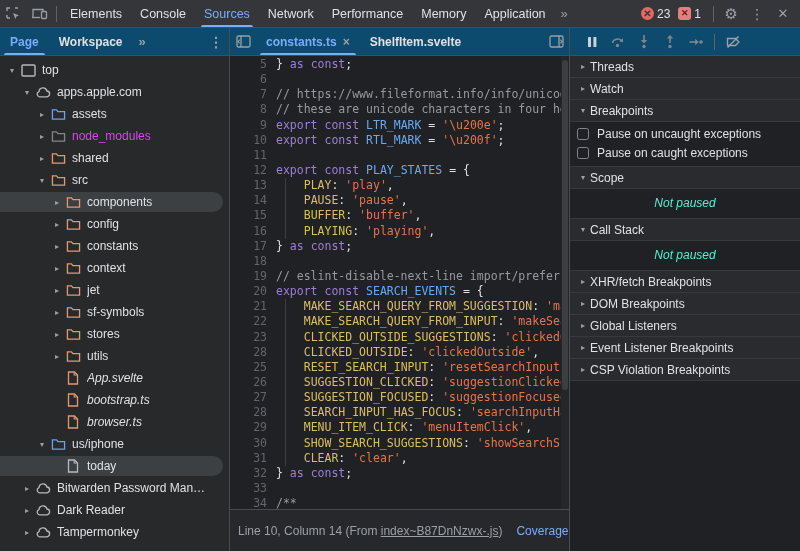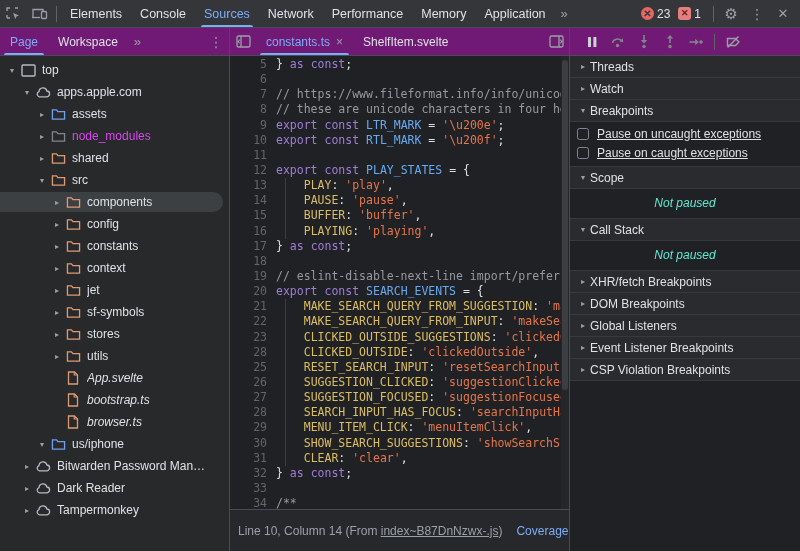--- a/index.html
+++ b/index.html
@@ -22,21 +22,21 @@
   .badge { display:flex; align-items:center; gap:3px; margin-right:8px; color:#dfe1e5; }
   .bicon-err { width:13px; height:13px; border-radius:50%; background:#e46962; color:#35363a;
     display:flex; align-items:center; justify-content:center; font-size:10px; font-weight:bold; line-height:1; }
   .bicon-iss { width:13px; height:13px; border-radius:3px; background:#e57f7f; color:#5c1f1f;
     display:flex; align-items:center; justify-content:center; font-size:9px; font-weight:bold; line-height:1; }
   .gear { font-size:15px; }
   .kebab { font-size:14px; letter-spacing:0; }
   .closex { font-size:13px; }
 
   
-  .row2 { height:28px; display:flex; flex:0 0 auto; background:#701a75; border-bottom:1px solid #494c50; }
+  .row2 { height:28px; display:flex; flex:0 0 auto; background:#0c4a6e; border-bottom:1px solid #494c50;font-weight:bold; }
   .row2 .cell { display:flex; align-items:center; height:100%; }
   .cell.nav { width:230px; border-right:1px solid #494c50; }
   .cell.ed  { width:340px; border-right:1px solid #494c50; }
   .cell.dbg { flex:1; }
   .ptab { padding:0 10px; height:100%; display:flex; align-items:center; color:#dfe1e5; position:relative; }
   .ptab.act { color:#7cacf8; }
   .ptab.act::after { content:""; position:absolute; left:4px; right:4px; bottom:0; height:2.5px; background:#7cacf8; border-radius:2px 2px 0 0; }
   .ptab .xclose { margin-left:6px; color:#9aa0a6; font-size:12px; }
   .mono-ell { margin-left:auto; }
 
@@ -76,21 +76,21 @@
   
   .dbgbar { display:flex; align-items:center; gap:2px; padding-left:10px; }
   .dbtn { width:24px; height:24px; display:flex; align-items:center; justify-content:center; }
 
   
   .sect-head { height:22px; display:flex; align-items:center; background:#2a2b2e;
     border-bottom:1px solid #38393c; padding-left:6px; color:#dfe1e5; }
   .sect-head .arrow { flex:0 0 14px; width:14px; }
   .sect-msg { padding:7px 0 8px; text-align:center; color:#5eead4; font-style:italic;
     border-bottom:1px solid #38393c; background:#202124; }
-  .cbrow { height:19px; display:flex; align-items:center; padding-left:7px; background:#202124;text-decoration:underline; }
+  .cbrow { height:19px; display:flex; align-items:center; padding-left:7px; background:#202124; }
   .cbrow:last-of-type { border-bottom:0; }
   .cbx { width:12px; height:12px; border:1.4px solid #80868b; border-radius:2.5px; background:#202124; margin-right:8px; flex:0 0 12px; }
   .cbgroup { border-bottom:1px solid #38393c; padding:2px 0 4px; }
 </style>
 </head>
 <body>
 
 <div class="app">
 
   <div class="topbar">
@@ -415,20 +415,32 @@
         <div class="trow">
 
     <span style="width:36px;flex:0 0 36px"></span>
           <span class="arrow">▾</span>
     <span class="ticon">
             <svg width="15" height="14" viewBox="0 0 16 15">
               <path d="M1.5 13V3h4.3l1.6 1.9h7.1V13z" fill="none" stroke="#6ea0ee" stroke-width="1.4"></path>
             </svg>
           </span>
     <span class="tlabel">us/iphone</span>
+        </div>
+        <div class="trow">
+    <div class="hl"></div>
+    <span style="width:51px;flex:0 0 51px"></span>
+          <span class="arrow"></span>
+    <span class="ticon">
+            <svg width="12" height="14" viewBox="0 0 12 14">
+              <path d="M1.5 1h6L10.5 4v9h-9z" fill="none" stroke="#b6babf" stroke-width="1.3"></path>
+              <path d="M7.2 1.2V4h3" fill="none" stroke="#b6babf" stroke-width="1.1"></path>
+            </svg>
+          </span>
+    <span class="tlabel">today</span>
         </div>
         <div class="trow">
 
     <span style="width:21px;flex:0 0 21px"></span>
           <span class="arrow">▸</span>
     <span class="ticon">
             <svg width="16" height="12" viewBox="0 0 16 12">
               <path d="M4.3 10.8h7.2a2.9 2.9 0 0 0 .4-5.8A4 4 0 0 0 4 5.6a2.7 2.7 0 0 0 .3 5.2z" fill="none" stroke="#b6babf" stroke-width="1.3"></path>
             </svg>
           </span>

